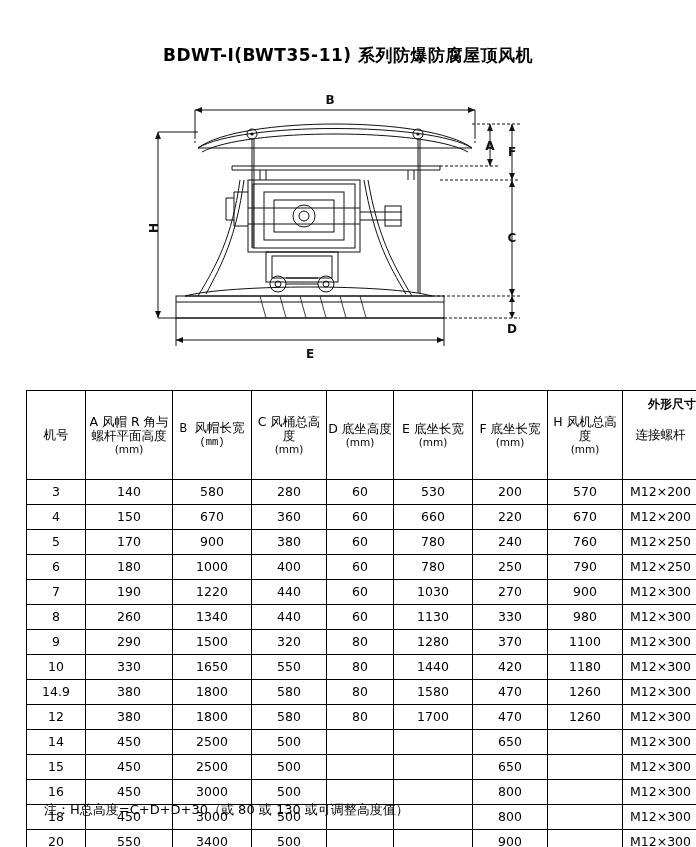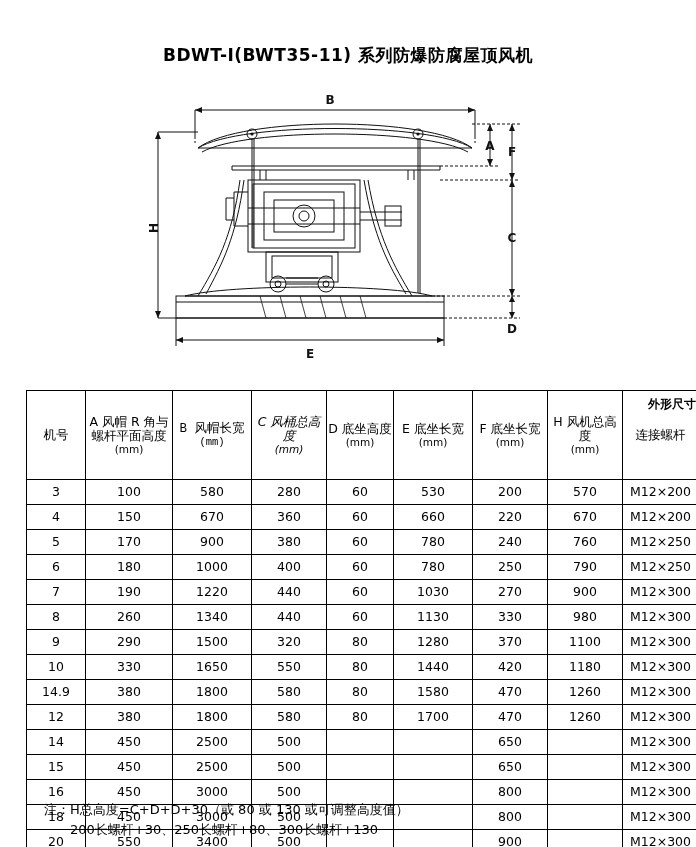--- a/index.html
+++ b/index.html
@@ -79,21 +79,21 @@
     display: block;
     font-size: 12.5px;
   }
   .hdr-unit {
     display: block;
     font-size: 10.5px;
   }
   .col-no { width: 56px; }
   .col-a { width: 84px; }
   .col-b { width: 76px; font-family: Liberation Mono, monospace; }
-  .col-c { width: 72px; font-style: italic; }
+  .col-c { width: 72px; }
   .col-d { width: 64px; }
   .col-e { width: 76px; }
   .col-f { width: 72px; }
   .col-h { width: 72px; }
   .col-s { width: 73px; }
   td.screw {
     font-size: 11.5px;
     text-align: left;
     padding-left: 3px;
   }
@@ -293,21 +293,21 @@
           </th>
           <th class="col-s">
             <span class="hdr-main">连接螺杆</span>
             <span class="hdr-unit"></span>
           </th>
         </tr>
       </thead>
       <tbody>
         <tr>
           <td>3</td>
-          <td>100</td>
+          <td>140</td>
           <td>580</td>
           <td>280</td>
           <td>60</td>
           <td>530</td>
           <td>200</td>
           <td>570</td>
           <td class="screw">M12×200</td>
         </tr>
         <tr>
           <td>4</td>
@@ -462,16 +462,15 @@
           <td>900</td>
           <td></td>
           <td class="screw">M12×300</td>
         </tr>
       </tbody>
     </table>
   </div>
 
   <div class="notes">
     <div class="n-line1">注：H总高度=C+D+D+30（或 80 或 130 或可调整高度值）</div>
-    <div class="n-line2">200长螺杆+30、250长螺杆+80、300长螺杆+130</div>
   </div>
 
 </div>
 
 </body></html>

